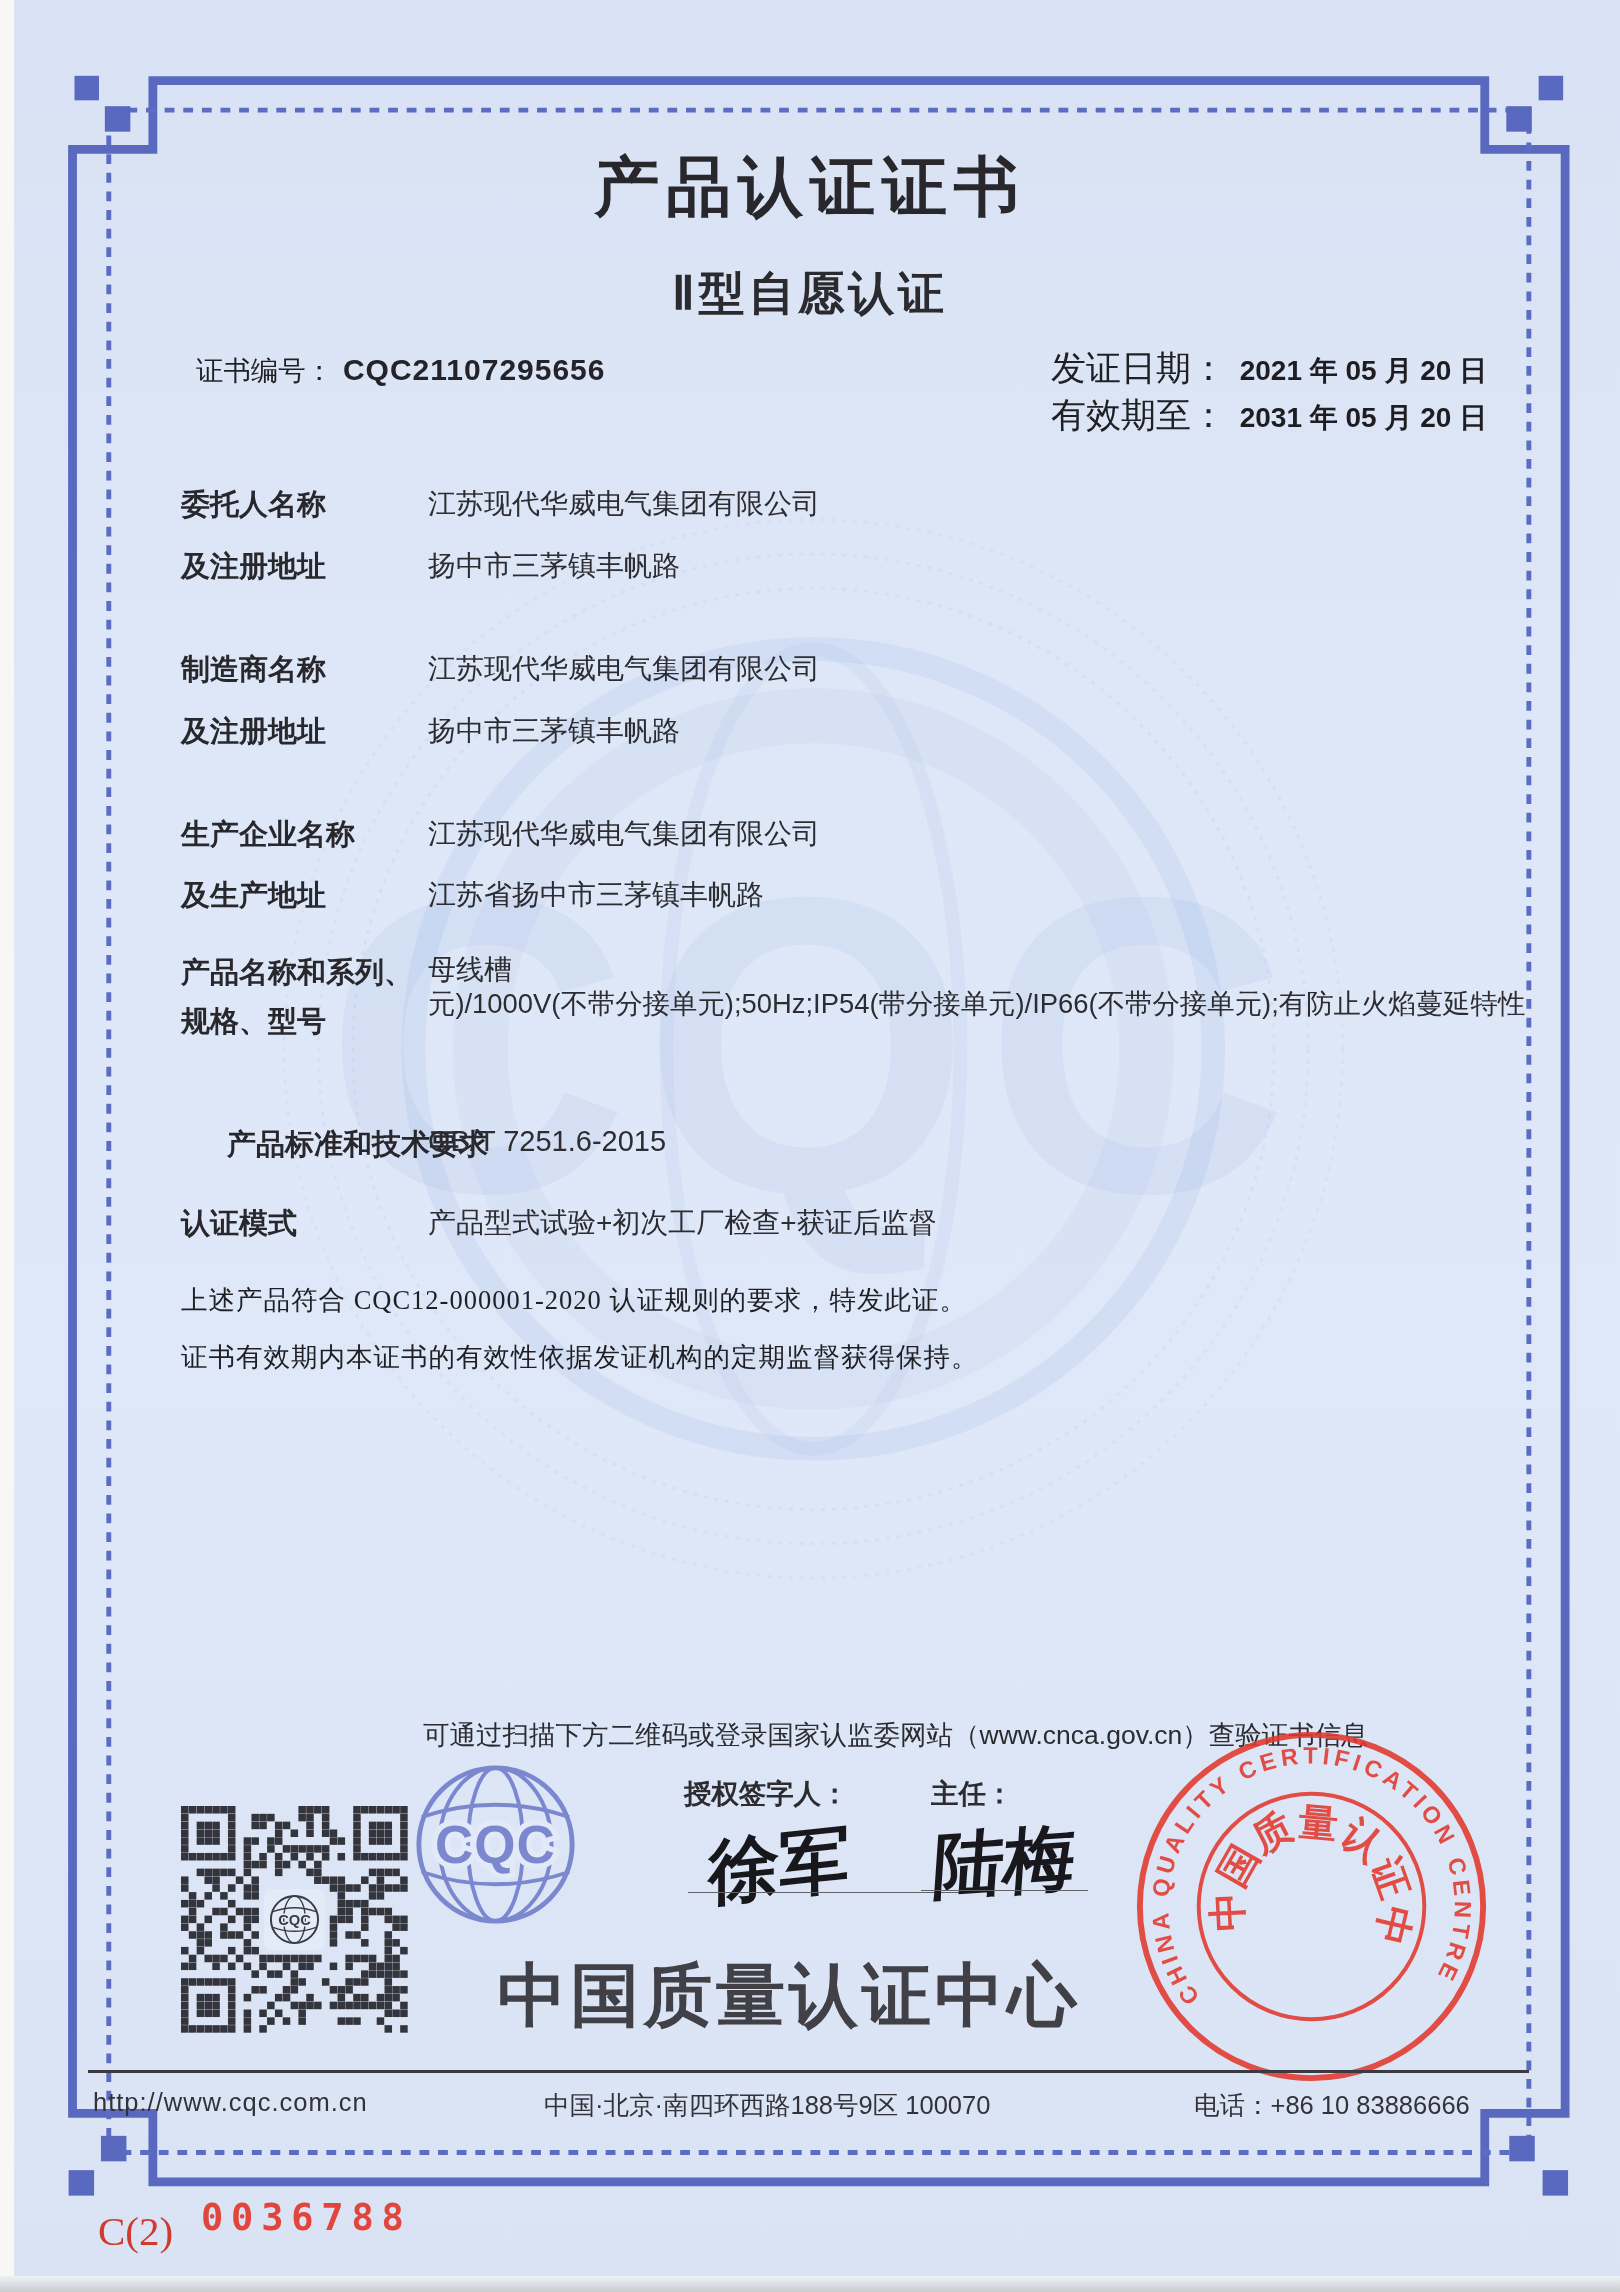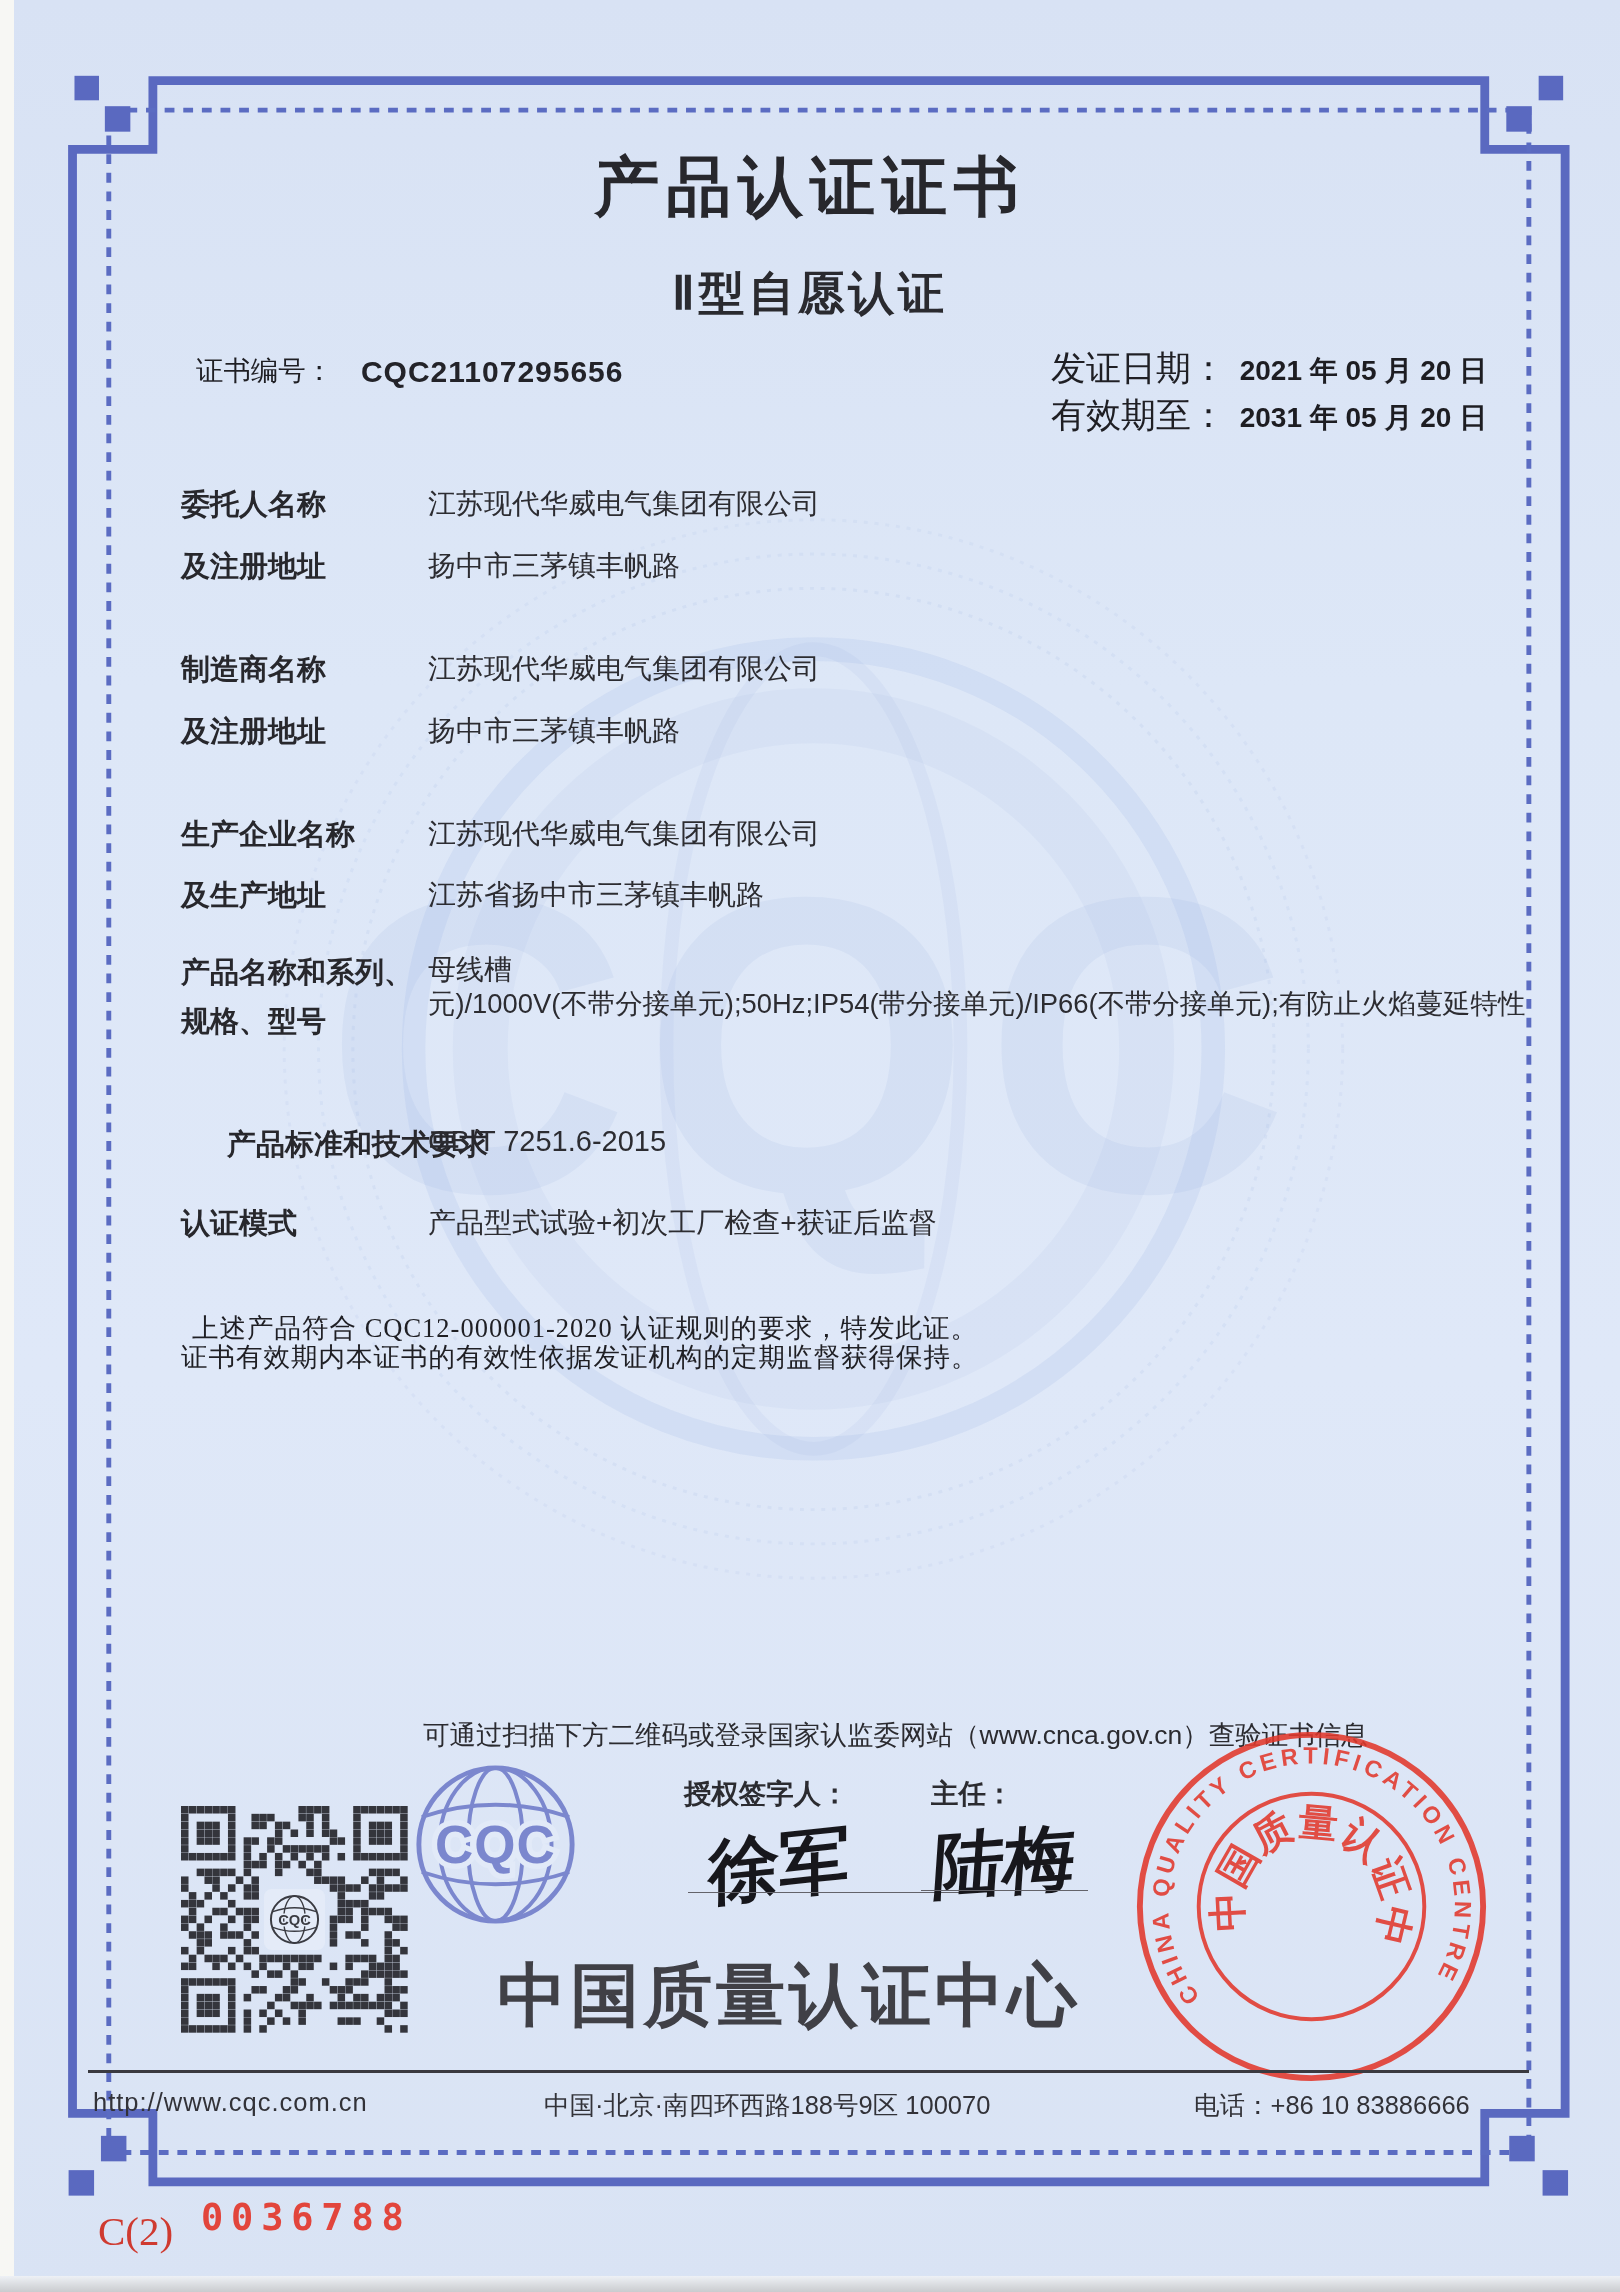--- a/index.html
+++ b/index.html
@@ -13,21 +13,21 @@
   }
   .edge-left{position:absolute;left:0;top:0;width:13.7px;height:100%;background:#f7f7f4;}
   .edge-bottom{position:absolute;left:0;top:2276px;width:100%;height:16.7px;
     background:linear-gradient(180deg,#eef1f6,#c7c9cc);}
   .abs{position:absolute;white-space:nowrap;}
   .kai{font-family:"Liberation Serif",serif;}
   .title{left:0;top:143px;width:100%;text-align:center;font-size:65px;font-weight:700;
     letter-spacing:6.9px;color:#27272c;}
   .subtitle{left:0;top:263px;width:100%;text-align:center;font-size:46px;font-weight:700;
     letter-spacing:3.9px;color:#2a2a2f;}
-  .certno{left:196px;top:353px;display:flex;gap:28px;align-items:flex-end;}
+  .certno{left:196px;top:353px;display:flex;gap:10px;align-items:flex-start;}
   .certno .lab{font-size:27.4px;color:#1f1f24;}
   .certno .val{font-size:30px;font-weight:600;color:#232329;letter-spacing:1px;}
   .daterow{display:flex;gap:13.7px;align-items:baseline;}
   .daterow .lab{font-size:35px;color:#1f1f24;}
   .daterow .val{font-size:28px;font-weight:600;color:#1d1d22;}
   .flabel{font-size:29px;font-weight:700;color:#27272c;}
   .fvalue{font-size:28px;font-weight:500;color:#2c2c31;}
   .specline{font-size:27.4px;font-weight:500;color:#2c2c31;line-height:34px;}
   .statement{font-size:26.5px;color:#1f1f24;letter-spacing:1px;}
   .vnote{font-size:26.5px;font-weight:500;color:#2b2b30;}
@@ -113,21 +113,21 @@
   <div class="abs fvalue" style="left:428px;top:951px;">母线槽</div>
   <div class="abs" style="left:428px;top:987px;">
     <div class="specline">元)/1000V(不带分接单元);50Hz;IP54(带分接单元)/IP66(不带分接单元);有防止火焰蔓延特性</div>
   </div>
 
   <div class="abs flabel" style="left:181px;top:1125px;margin-left:46px;">产品标准和技术要求</div>
   <div class="abs fvalue" style="left:428px;top:1125px;font-size:29px;">GB/T 7251.6-2015</div>
   <div class="abs flabel" style="left:181px;top:1204px;">认证模式</div>
   <div class="abs fvalue" style="left:428px;top:1204px;">产品型式试验+初次工厂检查+获证后监督</div>
 
-  <div class="abs statement kai" style="left:192px;top:1282px;margin-top:28px;">上述产品符合 CQC12-000001-2020 认证规则的要求，特发此证。</div>
+  <div class="abs statement kai" style="left:181px;top:1282px;">上述产品符合 CQC12-000001-2020 认证规则的要求，特发此证。</div>
   <div class="abs statement kai" style="left:181px;top:1339px;">证书有效期内本证书的有效性依据发证机构的定期监督获得保持。</div>
 
   <div class="abs vnote" style="left:423px;top:1717px;">可通过扫描下方二维码或登录国家认监委网站（www.cnca.gov.cn）查验证书信息</div>
 
   <div class="abs qr" style="position:absolute;">
     <svg id="qr-svg" width="227" height="227" viewBox="0 0 232 232">
         <rect x="0.00" y="0.00" width="7.68" height="7.68" fill="#34353c"></rect>
         <rect x="8.00" y="0.00" width="7.68" height="7.68" fill="#34353c"></rect>
         <rect x="16.00" y="0.00" width="7.68" height="7.68" fill="#34353c"></rect>
         <rect x="24.00" y="0.00" width="7.68" height="7.68" fill="#34353c"></rect>

